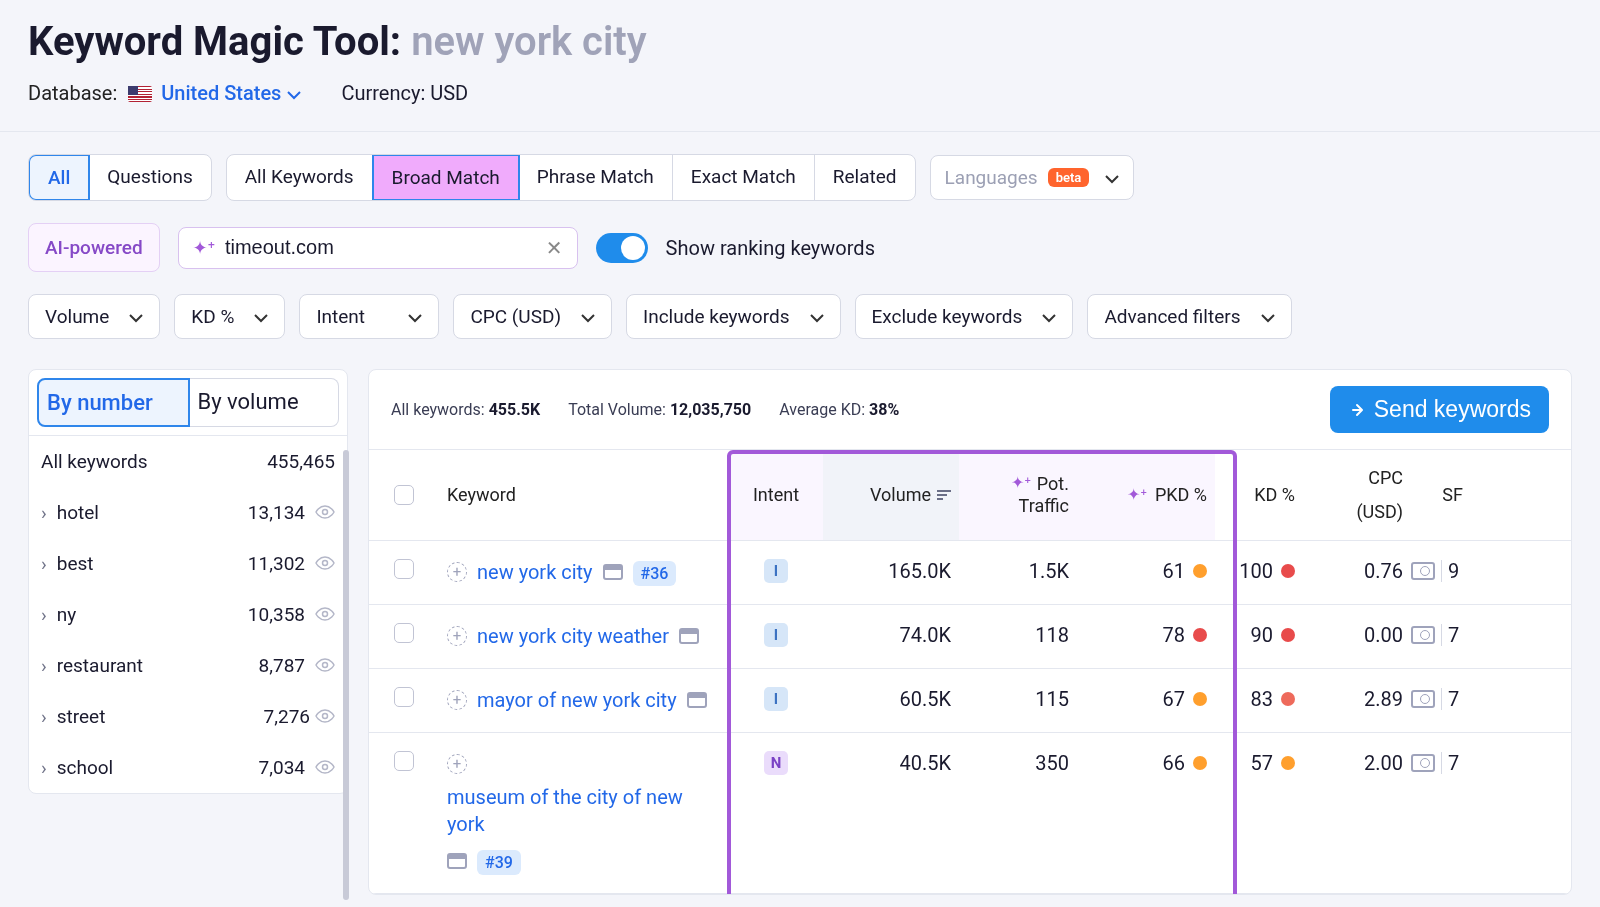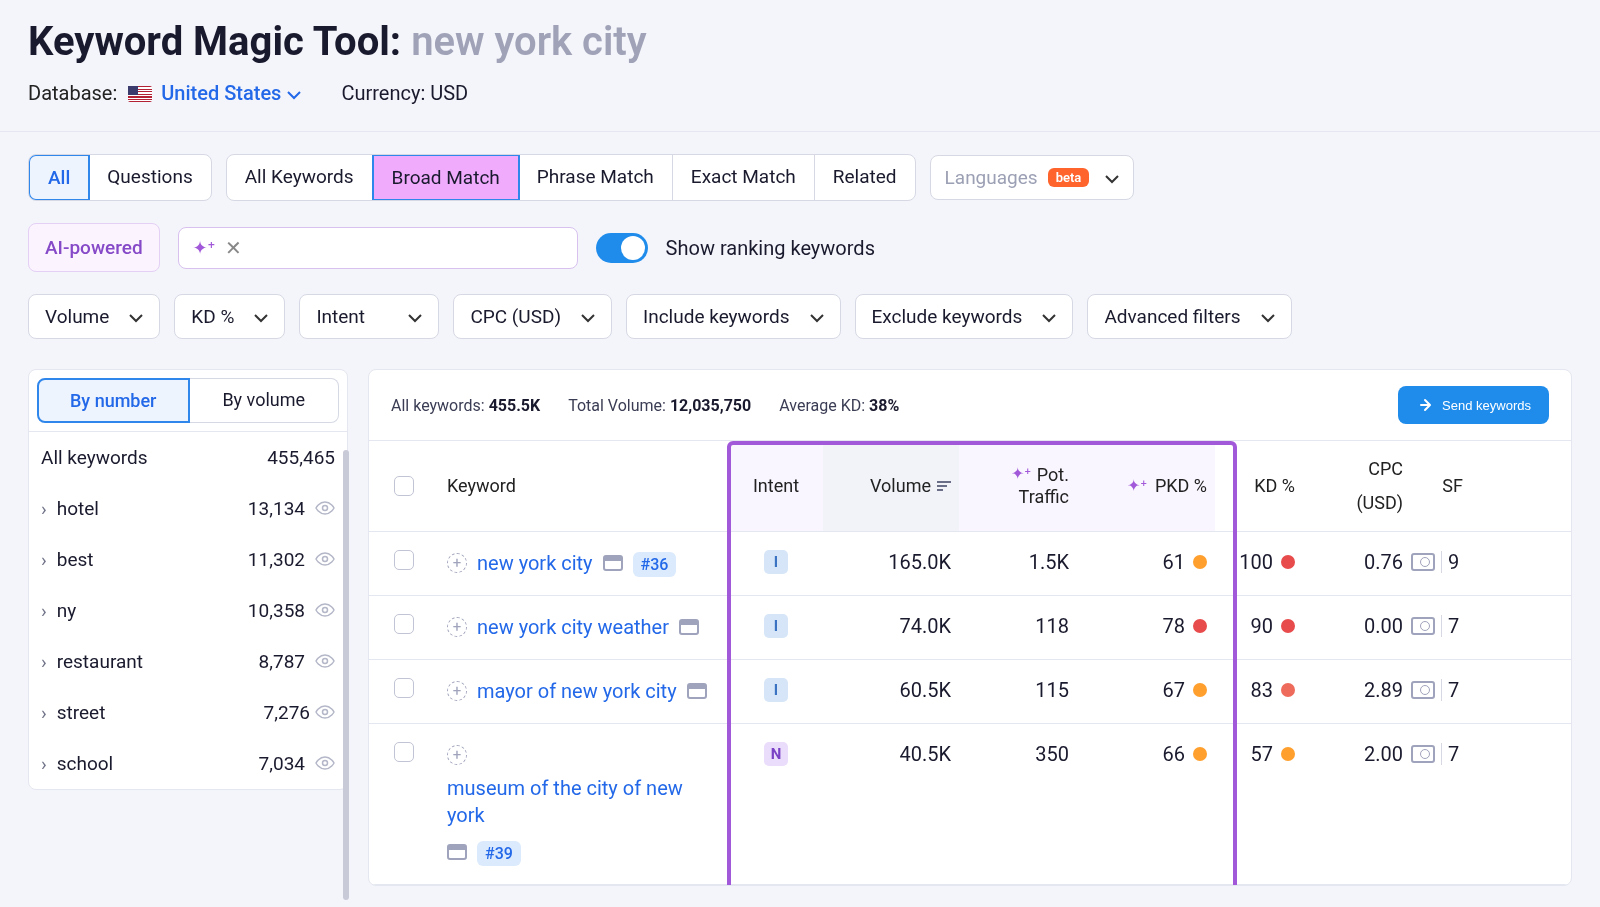--- a/index.html
+++ b/index.html
@@ -38,36 +38,36 @@
 .toggle::after { content:''; position:absolute; right:3px; top:3px; width:24px; height:24px; background:#fff; border-radius:50%; }
 .toggle-label { font-size: 20px; color: #1a1a2e; }
 
 .row3 { display: flex; align-items: center; gap: 14px; padding-top: 22px; flex-wrap: wrap; }
 .fpill { display: inline-flex; align-items: center; gap: 14px; border: 1px solid #d6d9e4; border-radius: 8px; background: #fff; padding: 10px 16px; font-size: 19px; color: #1a1a2e; cursor: pointer; }
 
 .main { display: flex; gap: 20px; margin-top: 30px; }
 .side { width: 320px; flex-shrink: 0; }
 .side-card { background:#fff; border:1px solid #e4e7ef; border-radius:8px; position: relative; }
 .side-tabs { display:flex; padding:8px; gap:0; }
-.side-tabs .tab { flex:1; padding:10px 8px; text-align:center; border:1px solid #d6d9e4; font-size:18px; cursor:pointer; }
+.side-tabs .tab { flex:1; padding:10px 8px; text-align:left; border:1px solid #d6d9e4; font-size:22px; cursor:pointer; }
 .side-tabs .tab:first-child { border-radius:8px 0 0 8px; border:2px solid #2f86eb; background:#edf4fe; color:#2268e8; font-weight:500; }
 .side-tabs .tab:last-child { border-radius:0 8px 8px 0; border-left:none; }
 .side-row { display:flex; align-items:center; justify-content:space-between; padding:14px 12px; font-size:19px; }
 .side-row .left { display:flex; align-items:center; gap:10px; color:#1a1a2e; }
 .side-row .count { color:#1a1a2e; }
 .eye { color:#b4b7c8; }
 .caret { color:#72758a; }
 .scrollbar { position:absolute; right:-3px; top:80px; width:8px; height:700px; background:transparent; }
 .scrollthumb { width:6px; height:450px; background:#c8cad7; border-radius:4px; margin-left:1px; }
 
 .content { flex:1; background:#fff; border:1px solid #e4e7ef; border-radius:8px; overflow:hidden; }
 .summary { display:flex; align-items:center; justify-content:space-between; padding:16px 22px; }
 .summary .stats { display:flex; gap:28px; font-size:16px; color:#3a3d54; }
 .summary .stats b { color:#1a1a2e; font-weight:700; }
-.send-btn { display:inline-flex; align-items:center; gap:8px; background:#1f8ceb; color:#fff; border:none; border-radius:8px; padding:10px 18px; font-size:13px; font-weight:500; cursor:pointer; }
+.send-btn { display:inline-flex; align-items:center; gap:8px; background:#1f8ceb; color:#fff; border:none; border-radius:8px; padding:10px 18px; font-size:23px; font-weight:500; cursor:pointer; }
 
 
 .thead { display:flex; align-items:stretch; border-top:1px solid #e4e7ef; border-bottom:1px solid #e4e7ef; background:#fff; position:relative; }
 .th { padding:18px 8px; font-size:18px; color:#222; display:flex; align-items:center; justify-content:flex-end; gap:6px; }
 .th.checkbox-col { width:70px; justify-content:center; }
 .th.keyword-col { width:290px; justify-content:flex-start; }
 .th.intent-col { width:94px; justify-content:center; }
 .th.volume-col { width:136px; background:#f1f3f9; }
 .th.pot-col { width:118px; flex-direction:column; align-items:flex-end; justify-content:center; gap:2px; line-height:1.1; }
 .th.pkd-col { width:138px; }
@@ -154,20 +154,21 @@
       <span class="beta">beta</span>
       <span class="chev"><svg viewBox="0 0 14 10">
             <path d="M1 2 L7 8 L13 2" fill="none" stroke="#333" stroke-width="2"></path>
           </svg></span>
     </div>
   </div>
   <div class="row2">
     <div class="ai-badge">AI-powered</div>
     <div class="domain-input">
       <span class="sparkles">✦⁺</span>
+      <input type="text" value="timeout.com" style="">
       <span class="clear-x">✕</span>
     </div>
     <div class="toggle"></div>
     <span class="toggle-label">Show ranking keywords</span>
   </div>
   <div class="row3">
     <div class="fpill">
         <span>Volume</span>
         <span class="chev"><svg viewBox="0 0 14 10">
             <path d="M1 2 L7 8 L13 2" fill="none" stroke="#333" stroke-width="2"></path>

